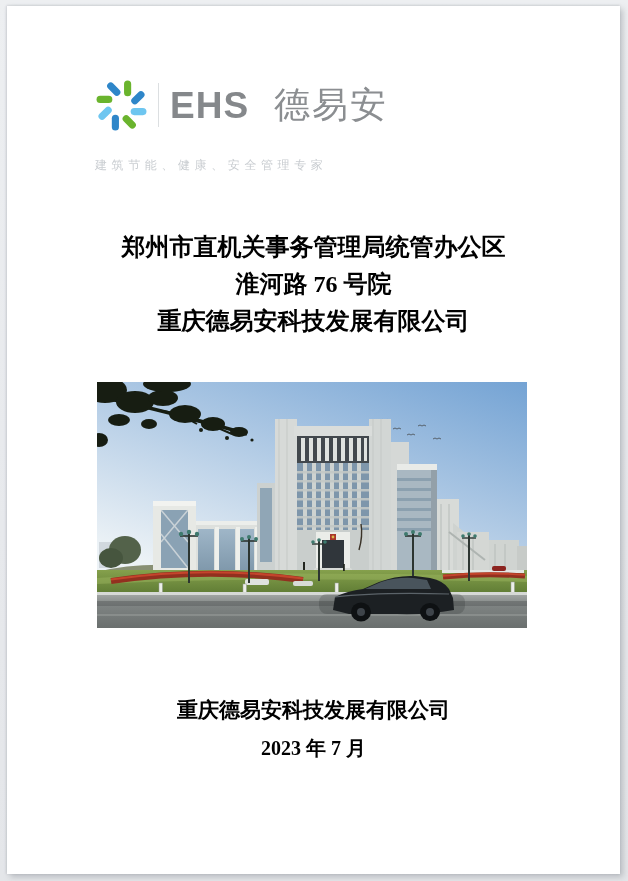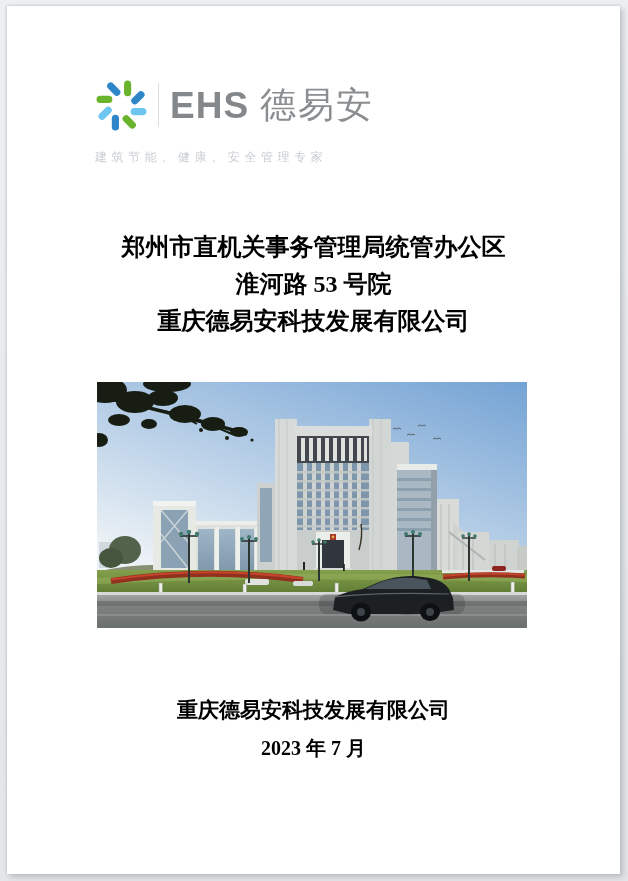--- a/index.html
+++ b/index.html
@@ -16,22 +16,22 @@
     box-shadow:3px 3px 6px rgba(120,126,132,.40), -1px 0 2px rgba(150,156,162,.25), 0 -1px 2px rgba(150,156,162,.2);
   }
 
   
   .logo-block{position:absolute;left:81px;top:70px;}
   .logo-row{display:flex;align-items:center;height:58px;}
   .logo-icon{display:block;width:55px;height:55px;margin-left:6px;}
   .logo-icon svg{display:block;width:55px;height:55px;}
   .logo-divider{width:1px;height:44px;background:#dcdfe1;margin:0 11px 0 9px;}
   .logo-ehs{font-size:37px;font-weight:700;color:#85888b;letter-spacing:1px;line-height:1;}
-  .logo-cn{font-size:36px;font-weight:400;color:#8b8e91;margin-left:11px;line-height:1;letter-spacing:2px;}
-  .tagline{margin-top:15px;margin-left:7px;font-size:12px;color:#c9cdd1;letter-spacing:4.6px;white-space:nowrap;}
+  .logo-cn{font-size:36px;font-weight:400;color:#8b8e91;margin-left:25px;line-height:1;letter-spacing:2px;}
+  .tagline{margin-top:23px;margin-left:7px;font-size:12px;color:#c9cdd1;letter-spacing:4.6px;white-space:nowrap;}
 
   
   .title-block{
     position:absolute;left:0;right:0;top:223px;text-align:center;
     font-family:"Liberation Serif","DejaVu Serif",serif;
     font-weight:700;font-size:24px;color:#000;line-height:37px;
   }
 
   
   .cover-image{position:absolute;left:90px;top:376px;width:430px;height:246px;margin:0;}
@@ -69,21 +69,21 @@
         </span>
         <span class="logo-divider"></span>
         <span class="logo-ehs">EHS</span>
         <span class="logo-cn">德易安</span>
       </div>
       <div class="tagline">建筑节能、健康、安全管理专家</div>
     </header>
 
     <div class="title-block">
       <div>郑州市直机关事务管理局统管办公区</div>
-      <div>淮河路 53 号院</div>
+      <div>淮河路 76 号院</div>
       <div>重庆德易安科技发展有限公司</div>
     </div>
 
     <figure class="cover-image">
       <svg viewBox="0 0 430 246" preserveAspectRatio="none" aria-hidden="true">
         <defs>
           <linearGradient id="sky" x1="1" y1="0" x2="0.25" y2="1">
             <stop offset="0" stop-color="#74a3d4"></stop>
             <stop offset="0.45" stop-color="#aac6e3"></stop>
             <stop offset="1" stop-color="#ecf2f6"></stop>

